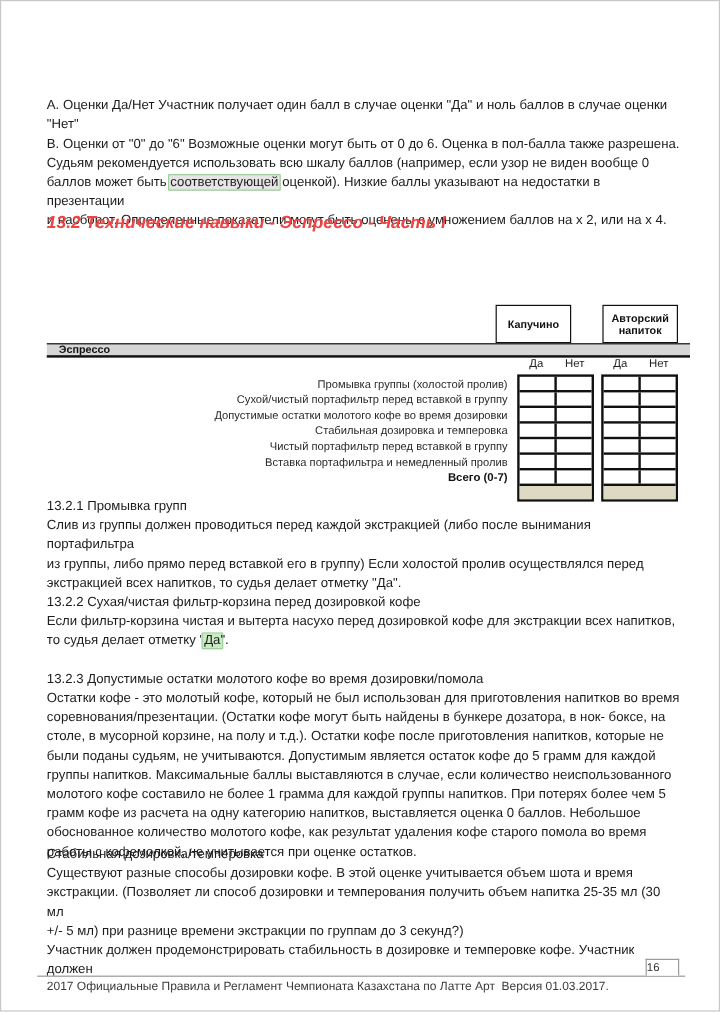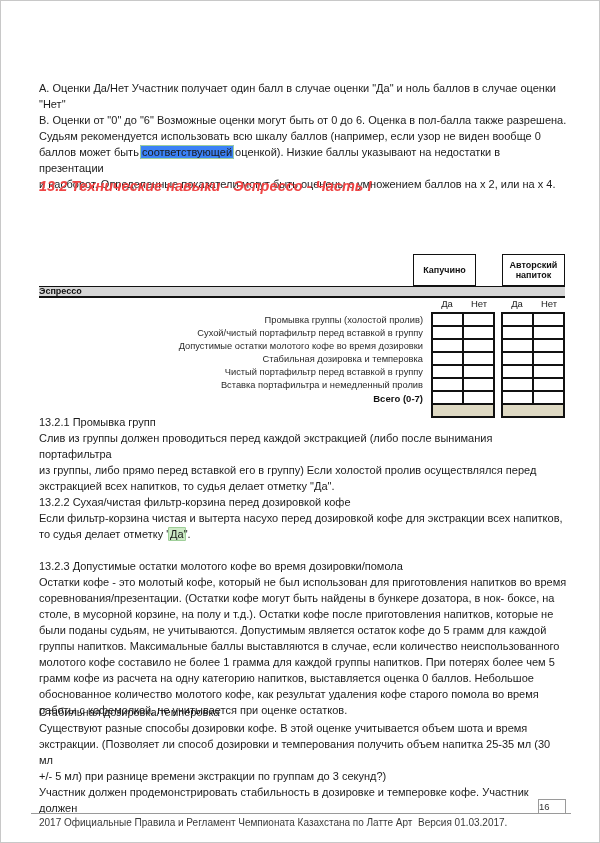--- a/index.html
+++ b/index.html
@@ -39,21 +39,21 @@
     border:1.5px solid #111;background:#fff;
     display:flex;align-items:center;justify-content:center;text-align:center;
     font-size:9px;font-weight:bold;line-height:10px;color:#111;
   }
   .box-capp{left:412px;}
   .box-sign{left:501px;}
   .band{
     position:absolute;left:38px;top:285px;width:526px;height:9px;
     background:#d6d6d6;border-top:1.5px solid #111;border-bottom:2.5px solid #111;
     font-size:9px;font-weight:bold;line-height:9px;color:#111;
-    box-sizing:content-box;
+    padding-left:10px;box-sizing:content-box;
   }
   .yn{
     position:absolute;top:297px;width:32px;text-align:center;
     font-size:9.5px;color:#222;line-height:12px;
   }
   .yn1{left:430px;} .yn2{left:462px;} .yn3{left:500px;} .yn4{left:532px;}
   .row-labels{
     position:absolute;right:176px;top:313px;width:330px;text-align:right;
     font-size:9.3px;color:#2a2a2a;
   }
@@ -86,21 +86,21 @@
 </head>
 <body>
 
 <div class="page-frame">
 
 
   <div class="tblock grading-block"><span>А. Оценки Да/Нет Участник получает один балл в случае оценки "Да" и ноль баллов в случае оценки
 "Нет"
 В. Оценки от "0" до "6" Возможные оценки могут быть от 0 до 6. Оценка в пол-балла также разрешена.
 Судьям рекомендуется использовать всю шкалу баллов (например, если узор не виден вообще 0
-баллов может быть </span><span class="hl" style="background: #3b82f6;">соответствующей</span><span> оценкой). Низкие баллы указывают на недостатки в презентации
+баллов может быть </span><span class="hl" style="background: #e5e5e5;">соответствующей</span><span> оценкой). Низкие баллы указывают на недостатки в презентации
 и наоборот. Определенные показатели могут быть оценены с умножением баллов на x 2, или на x 4.</span></div>
 
   <div class="heading-132">13.2 Технические навыки - Эспрессо - Часть I</div>
 
 
   <div>
     <div class="drink-box box-capp">
       <span>Капучино</span>
     </div>
     <div class="drink-box box-sign">

